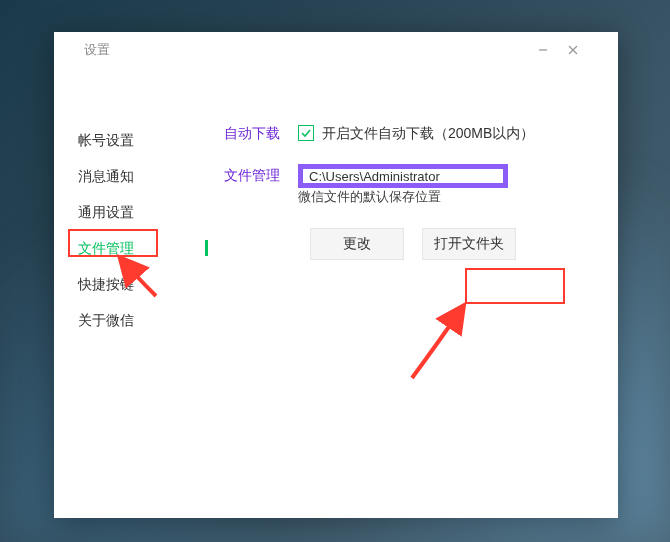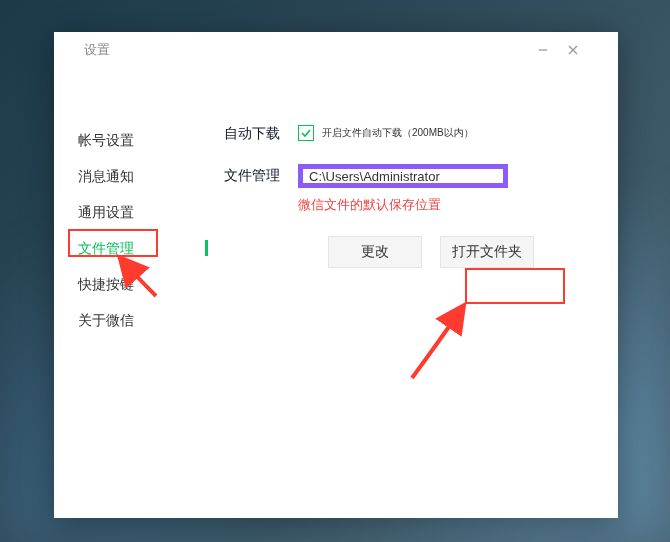--- a/index.html
+++ b/index.html
@@ -91,30 +91,30 @@
       padding-left: 10px;
     }
     .row {
       display: flex;
       align-items: flex-start;
       margin-bottom: 20px;
     }
     .row-label {
       width: 74px;
       font-size: 14px;
-      color: #0f172a;
+      color: #6d28d9;
       line-height: 22px;
     }
     .row-content {
       flex: 1;
     }
     .checkbox-row {
       display: flex;
       align-items: center;
-      font-size: 10px;
+      font-size: 14px;
       color: #333;
       line-height: 22px;
     }
     .checkbox {
       width: 16px;
       height: 16px;
       border: 1px solid #07c160;
       margin-right: 8px;
       display: flex;
       align-items: center;
@@ -127,28 +127,27 @@
       height: 24px;
       border: 5px solid #8b5cf6;
       font-size: 13px;
       padding: 0 6px;
       color: #333;
       font-family: inherit;
       outline: none;
     }
     .hint {
       font-size: 13px;
-      color: #ef4444;
-      margin-top: 8px;
+      color: #404040;
     }
     .button-row {
       display: flex;
       gap: 18px;
       margin-top: 22px;
-      margin-left: 30px;
+      margin-left: 12px;
     }
     .btn {
       width: 94px;
       height: 32px;
       font-size: 14px;
       display: flex;
       align-items: center;
       justify-content: center;
       cursor: pointer;
       background: #f5f5f5;

